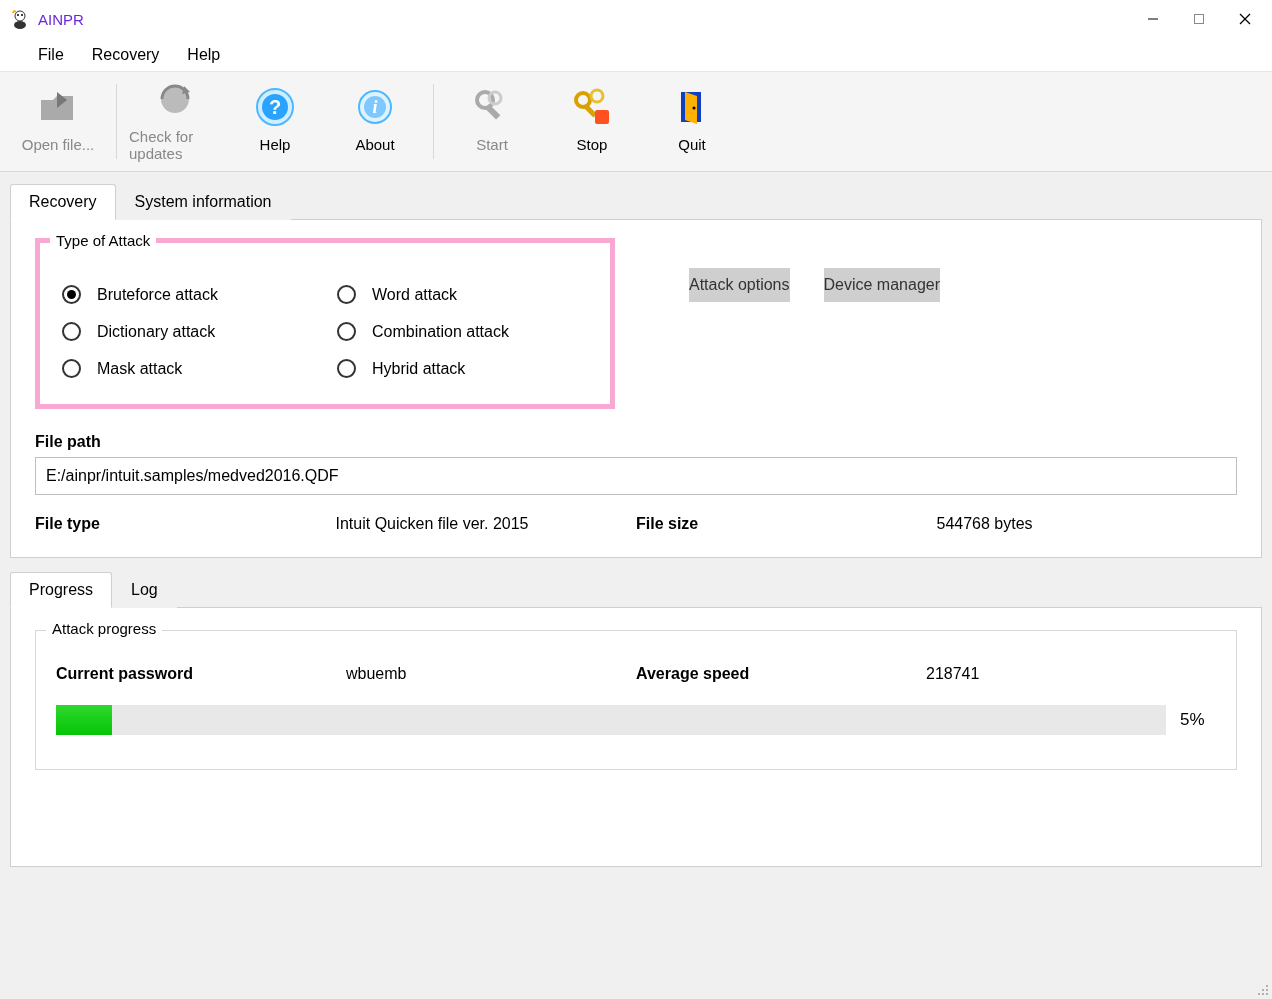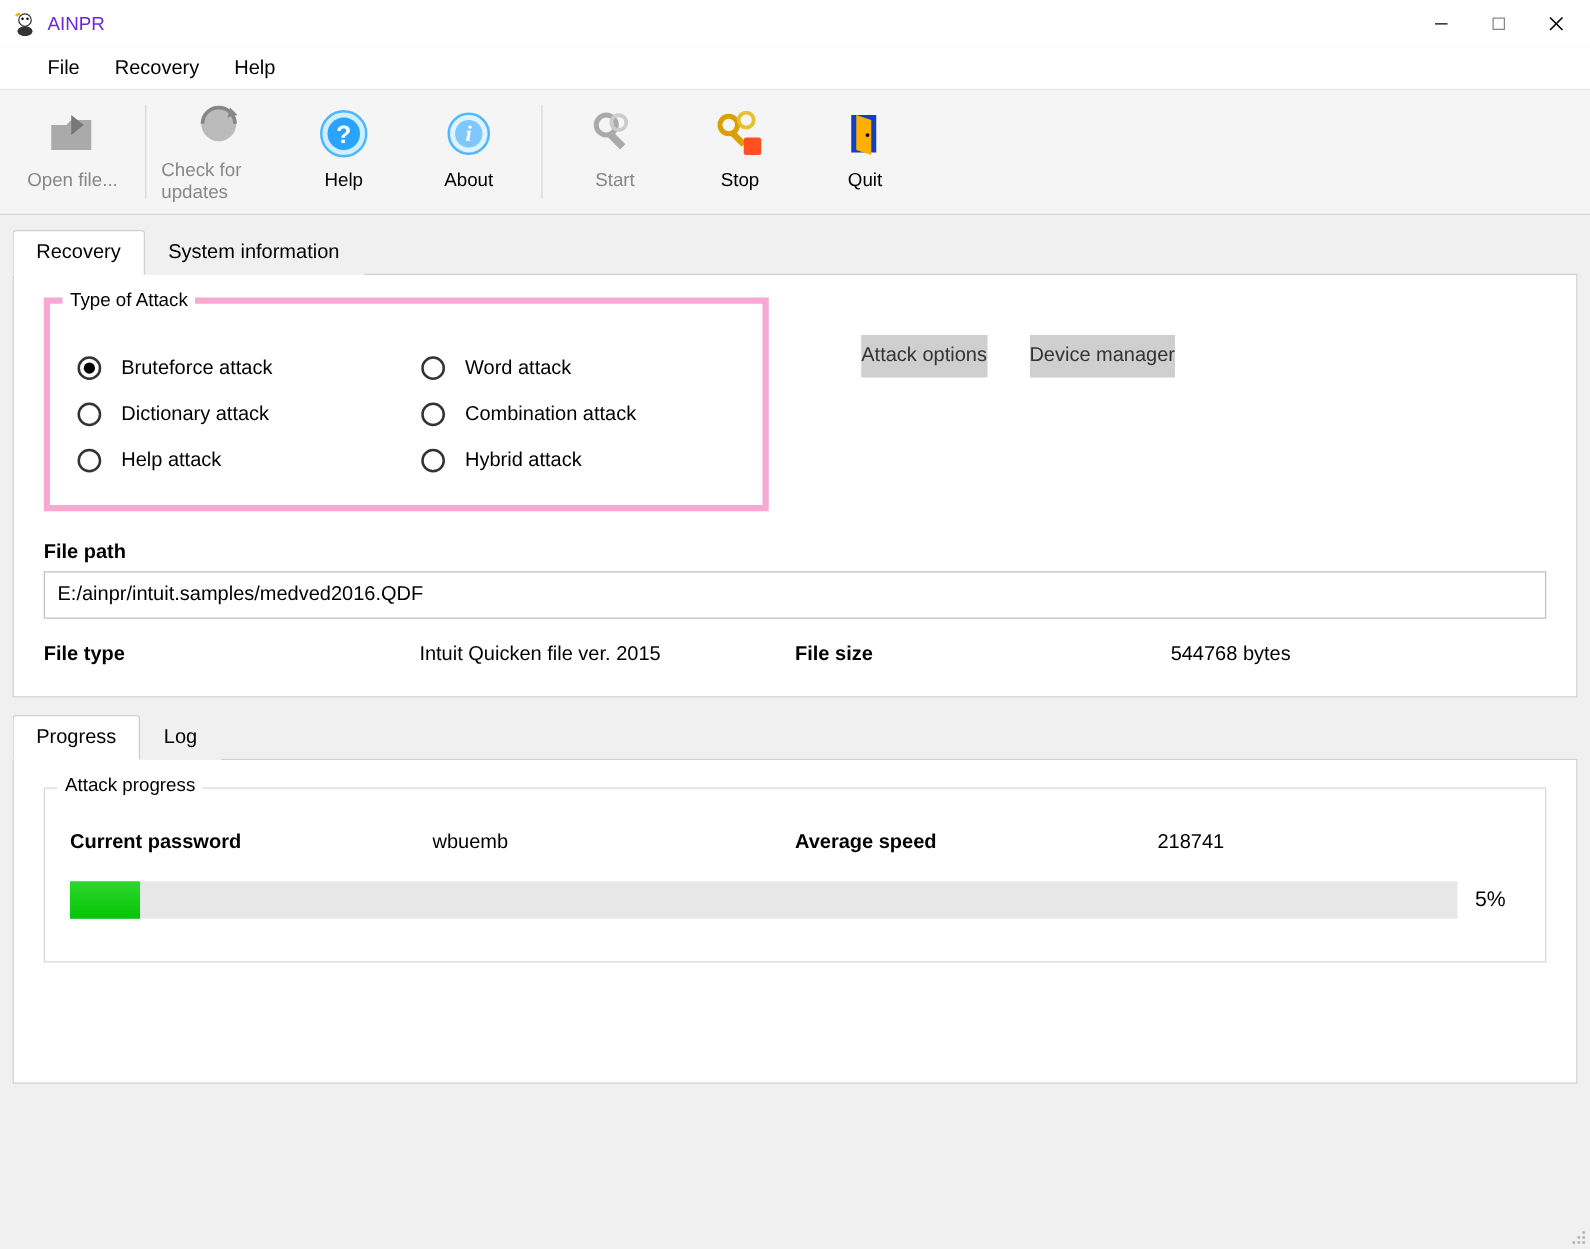--- a/index.html
+++ b/index.html
@@ -202,21 +202,21 @@
           <div class="radio-row">
               <span class="radio-widget"></span>
               <span>Dictionary attack</span>
             </div>
           <div class="radio-row">
               <span class="radio-widget"></span>
               <span>Combination attack</span>
             </div>
           <div class="radio-row">
               <span class="radio-widget"></span>
-              <span>Help attack</span>
+              <span>Mask attack</span>
             </div>
           <div class="radio-row">
               <span class="radio-widget"></span>
               <span>Hybrid attack</span>
             </div>
         </div>
       </div>
       <div class="right-buttons">
         <div class="gray-btn">Attack options</div>
         <div class="gray-btn">Device manager</div>

